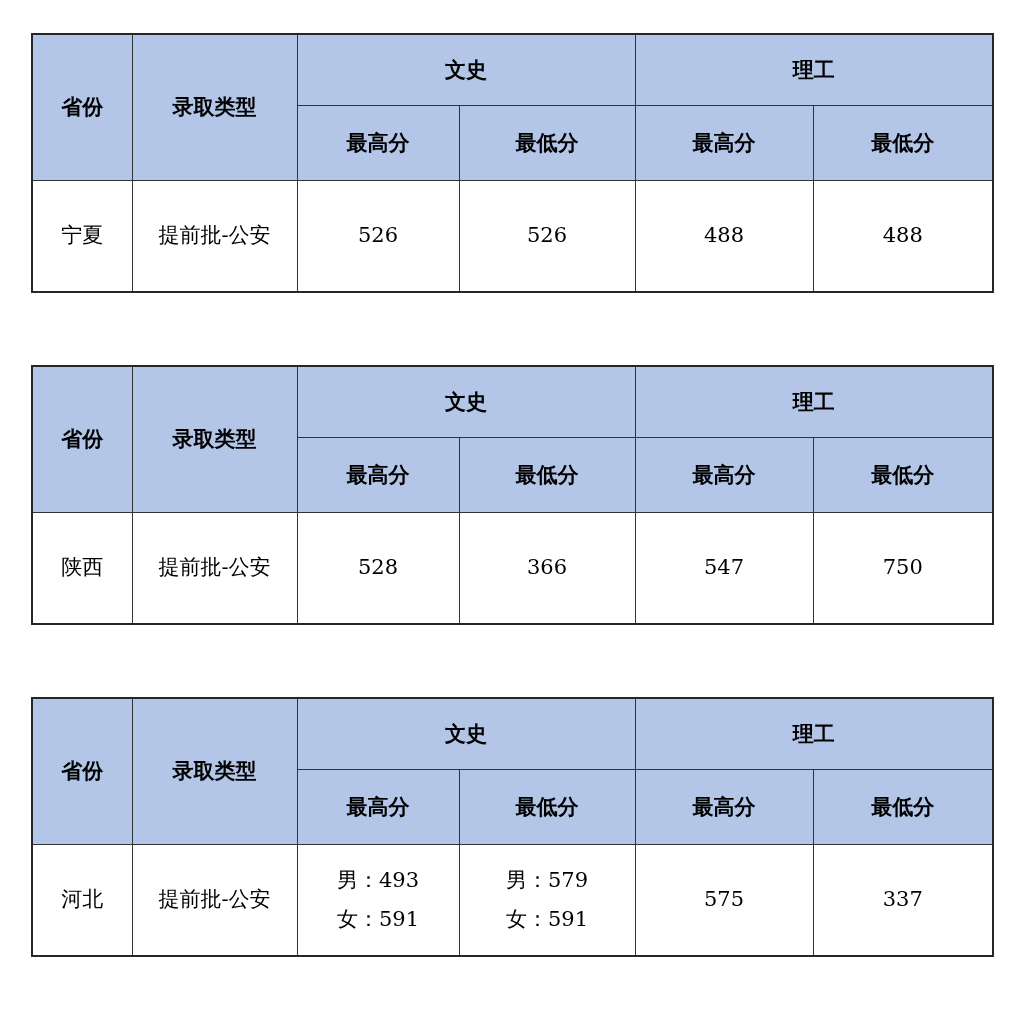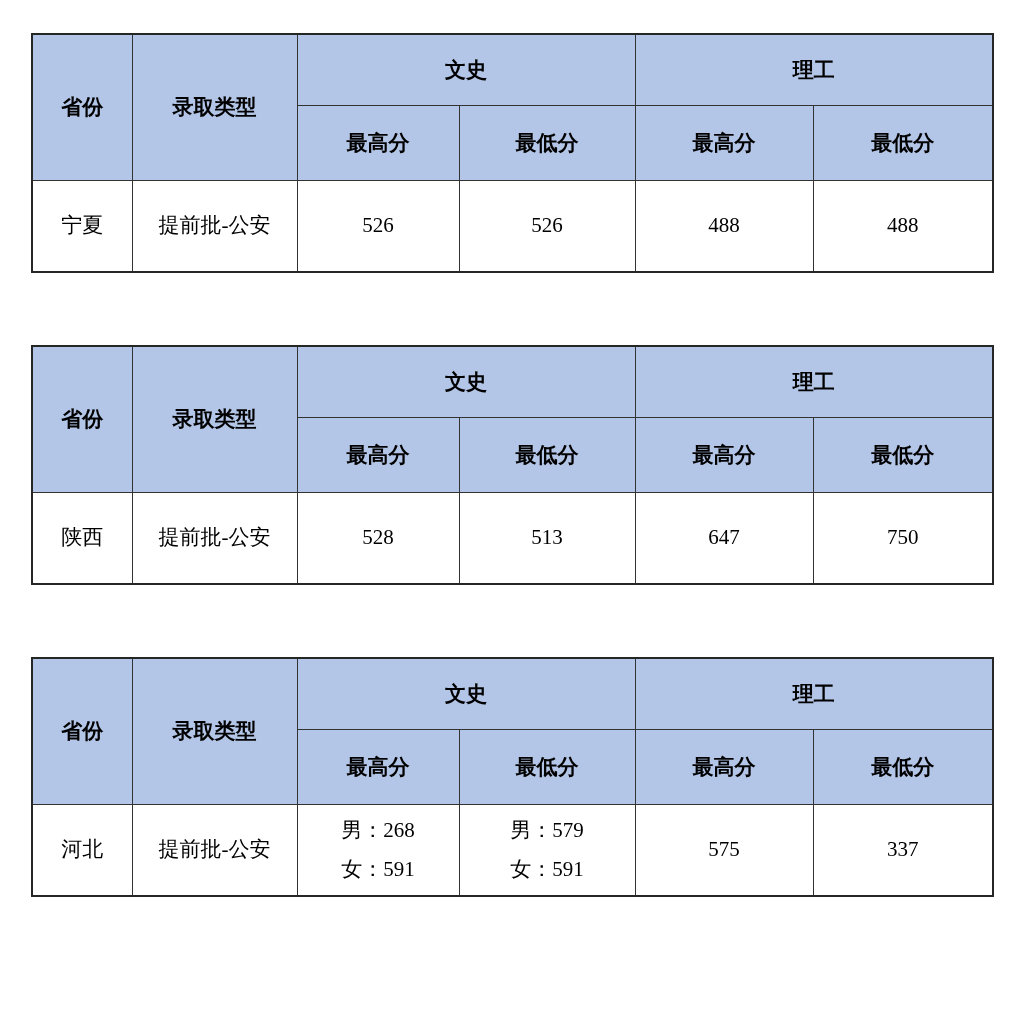--- a/index.html
+++ b/index.html
@@ -41,21 +41,21 @@
     margin-left: 24px;
   }
   table.score td {
     font-size: 21px;
     white-space: pre-line;
     line-height: 1.85;
     background: #ffffff;
   }
   tr.h1 { height: 71px; }
   tr.h2 { height: 75px; padding-left: 23px; }
-  tr.data { height: 92px; font-family: Liberation Serif, serif; }
+  tr.data { height: 112px; }
   col.c-province { width: 100px; }
   col.c-type { width: 165px; }
   col.c-ws-high { width: 162px; }
   col.c-ws-low { width: 176px; }
   col.c-lg-high { width: 178px; }
   col.c-lg-low { width: 180px; }
 </style>
 </head>
 <body>
 
@@ -113,22 +113,22 @@
       <tr class="h2">
         <th class="head">最高分</th>
         <th class="head">最低分</th>
         <th class="head">最高分</th>
         <th class="head">最低分</th>
       </tr>
       <tr class="data">
         <td>陕西</td>
         <td>提前批-公安</td>
         <td>528</td>
-        <td>513</td>
-        <td>647</td>
+        <td>366</td>
+        <td>547</td>
         <td>750</td>
       </tr>
     </tbody>
   </table>
 
   <table class="score">
     <colgroup>
       <col class="c-province">
         <col class="c-type">
         <col class="c-ws-high">
@@ -145,21 +145,21 @@
       </tr>
       <tr class="h2">
         <th class="head">最高分</th>
         <th class="head">最低分</th>
         <th class="head">最高分</th>
         <th class="head">最低分</th>
       </tr>
       <tr class="data">
         <td>河北</td>
         <td>提前批-公安</td>
-        <td>男：268
+        <td>男：493
 女：591</td>
         <td>男：579
 女：591</td>
         <td>575</td>
         <td>337</td>
       </tr>
     </tbody>
   </table>
 
 </div>

